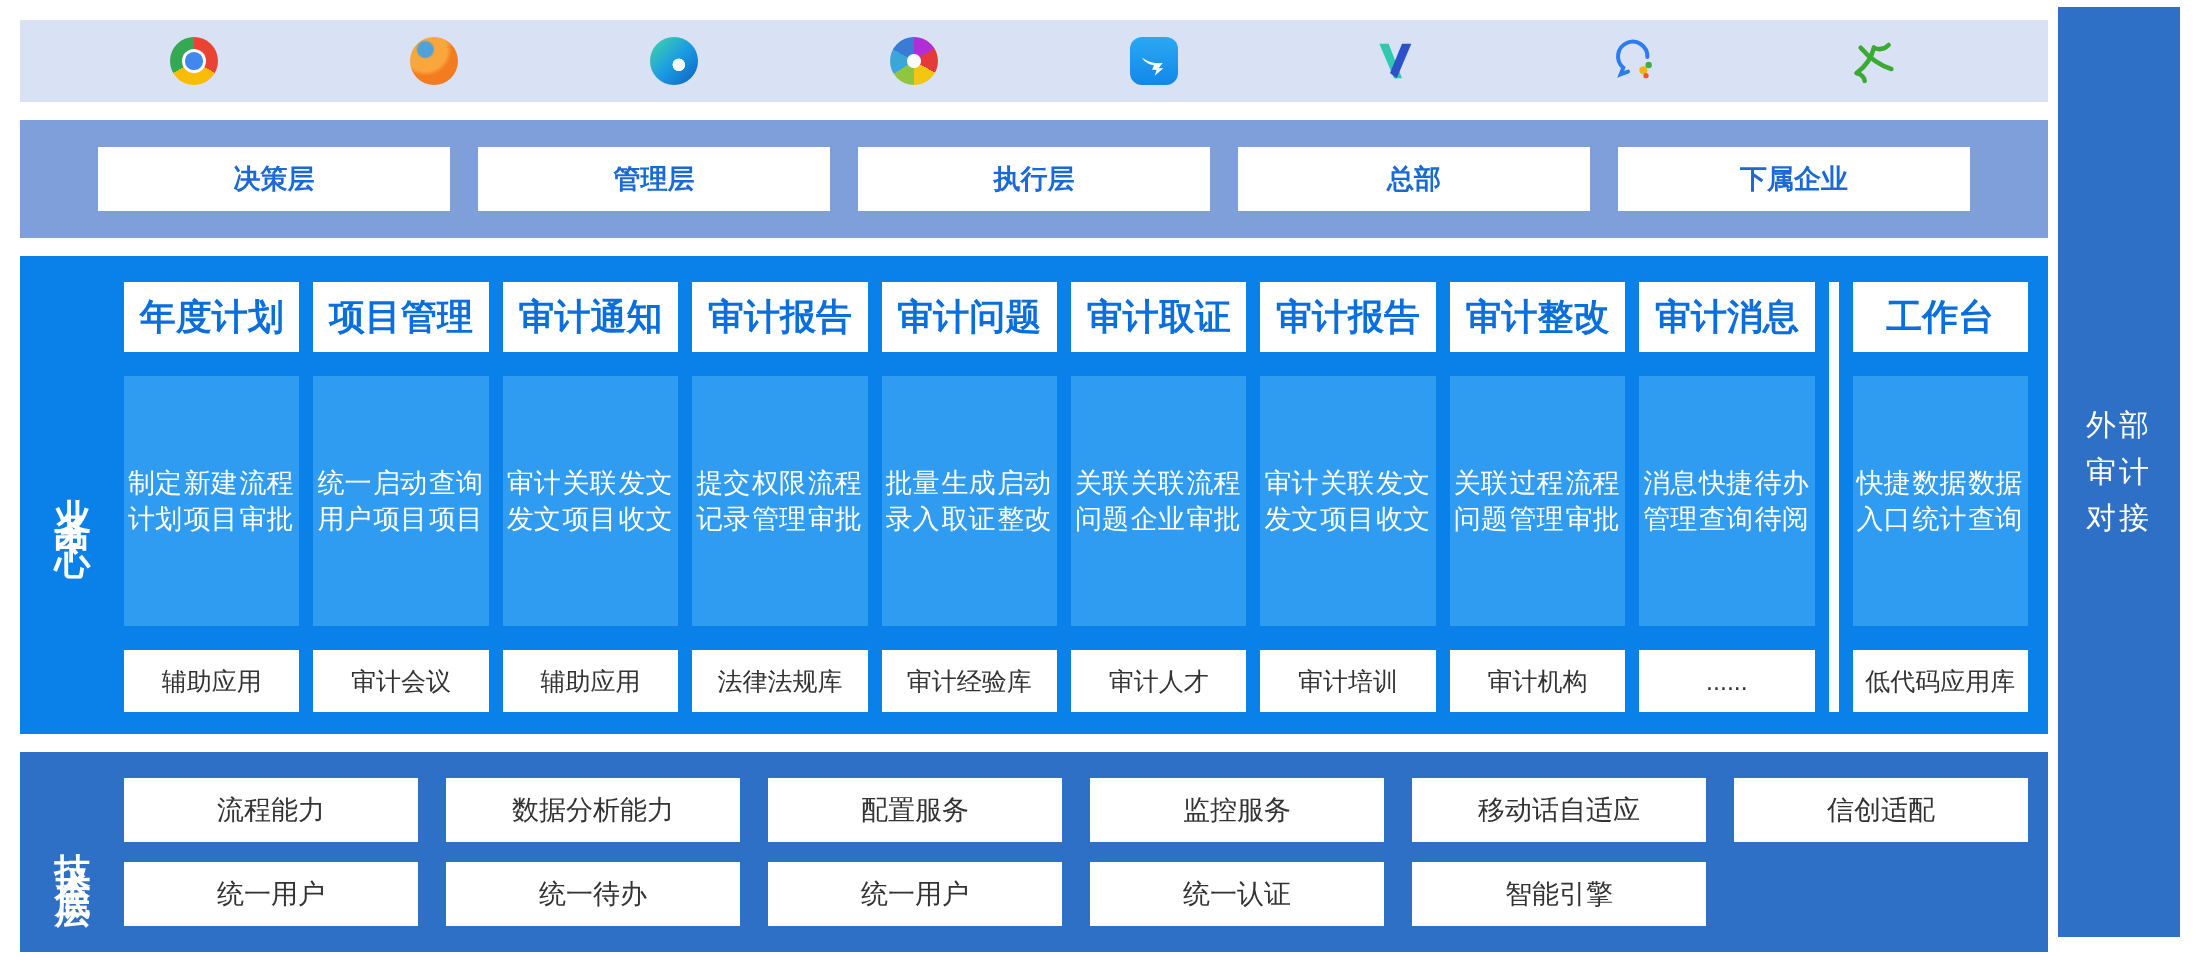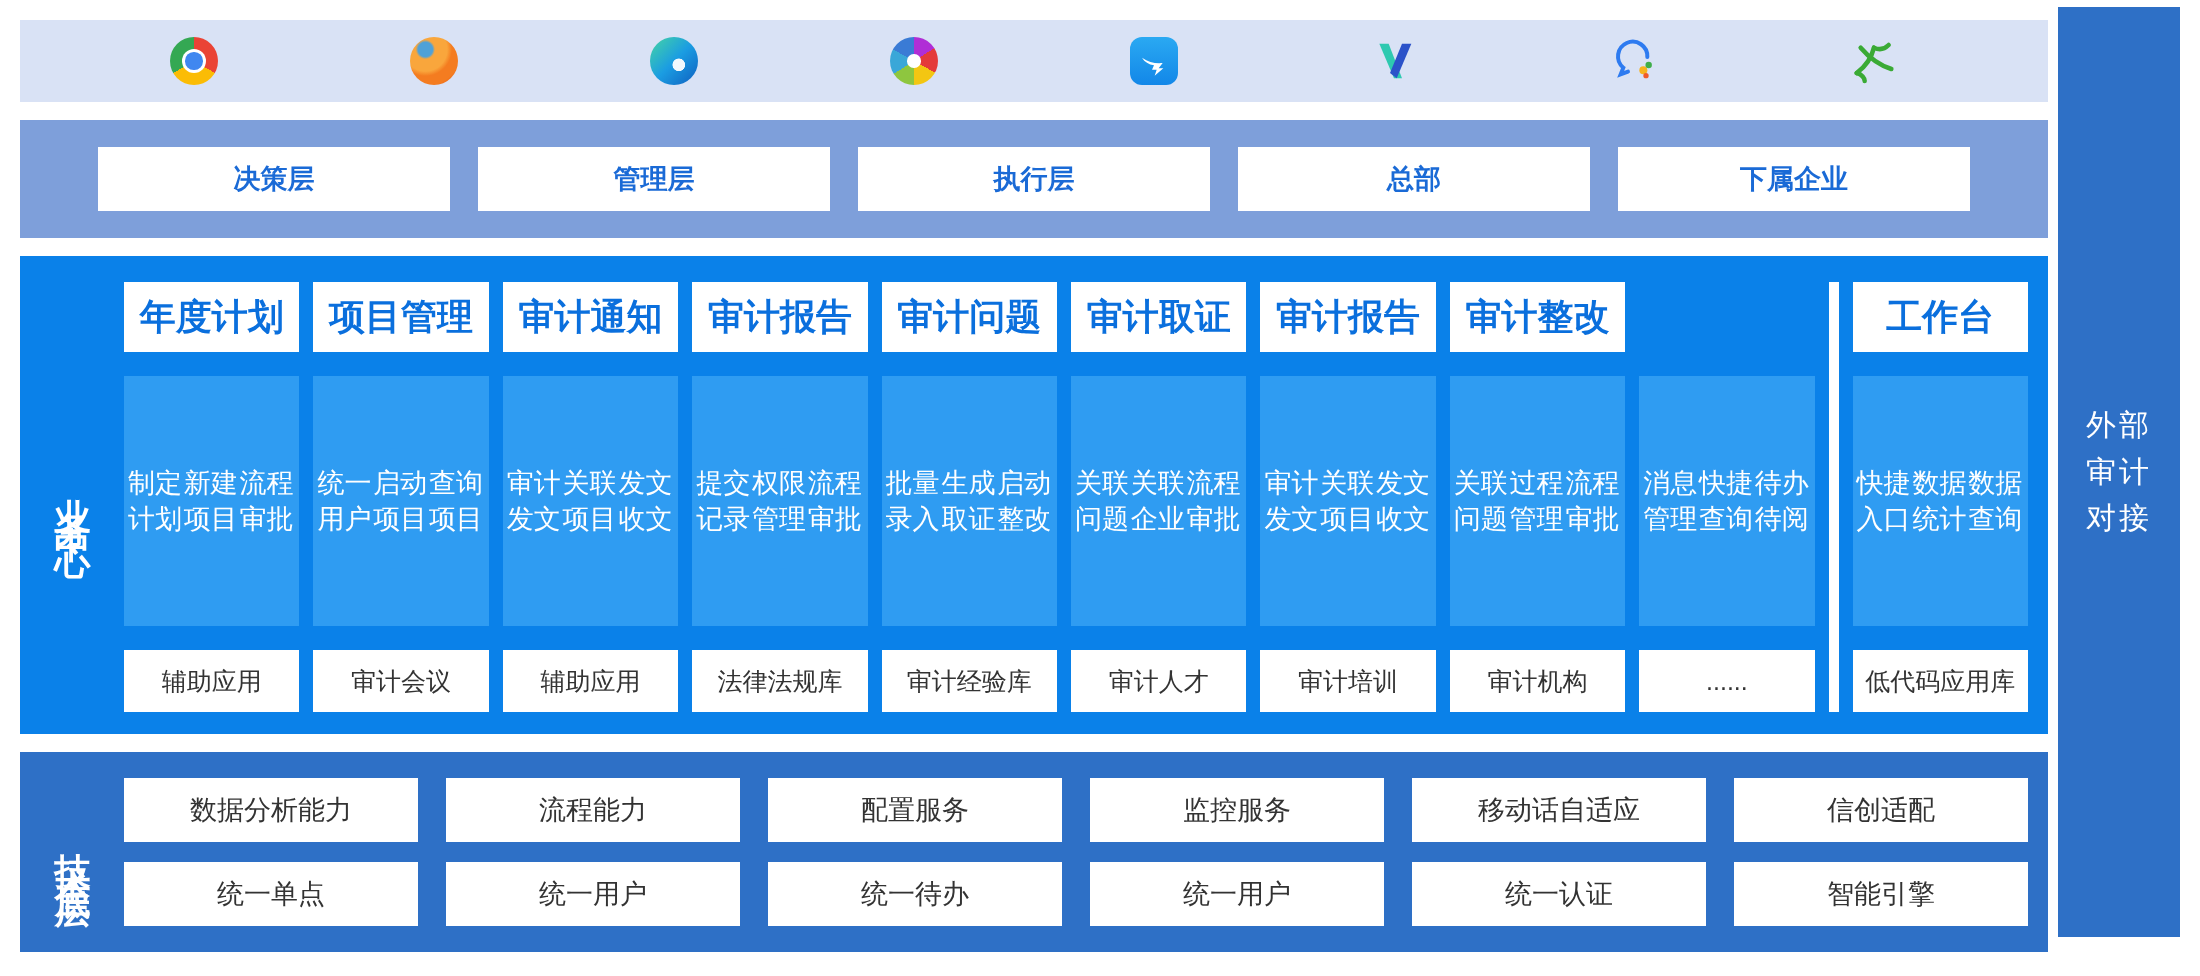--- a/index.html
+++ b/index.html
@@ -154,20 +154,21 @@
       <div class="biz-divider" aria-hidden="true"></div>
 
       <div class="biz-header" style="grid-column:1">年度计划</div>
       <div class="biz-header" style="grid-column:2">项目管理</div>
       <div class="biz-header" style="grid-column:3">审计通知</div>
       <div class="biz-header" style="grid-column:4">审计报告</div>
       <div class="biz-header" style="grid-column:5">审计问题</div>
       <div class="biz-header" style="grid-column:6">审计取证</div>
       <div class="biz-header" style="grid-column:7">审计报告</div>
       <div class="biz-header" style="grid-column:8">审计整改</div>
+      <div class="biz-header" style="grid-column:9">审计消息</div>
       <div class="biz-header" style="grid-column:11">工作台</div>
 
       <div class="biz-subcard" style="grid-column:1">
         <span>制定计划</span>
         <span>新建项目</span>
         <span>流程审批</span>
       </div>
       <div class="biz-subcard" style="grid-column:2">
         <span>统一用户</span>
         <span>启动项目</span>
@@ -223,27 +224,26 @@
       <div class="lib-cell" style="grid-column:7">审计培训</div>
       <div class="lib-cell" style="grid-column:8">审计机构</div>
       <div class="lib-cell" style="grid-column:9">......</div>
       <div class="lib-cell" style="grid-column:11">低代码应用库</div>
     </div>
   </div>
 
   <div class="tech">
     <div class="v-label">技术底层</div>
     <div class="tech-grid">
+      <div class="tech-cell">流程能力</div>
       <div class="tech-cell">数据分析能力</div>
-      <div class="tech-cell">流程能力</div>
       <div class="tech-cell">配置服务</div>
       <div class="tech-cell">监控服务</div>
       <div class="tech-cell">移动话自适应</div>
       <div class="tech-cell">信创适配</div>
-      <div class="tech-cell">统一单点</div>
       <div class="tech-cell">统一用户</div>
       <div class="tech-cell">统一待办</div>
       <div class="tech-cell">统一用户</div>
       <div class="tech-cell">统一认证</div>
       <div class="tech-cell">智能引擎</div>
     </div>
   </div>
 
 </div>
 

